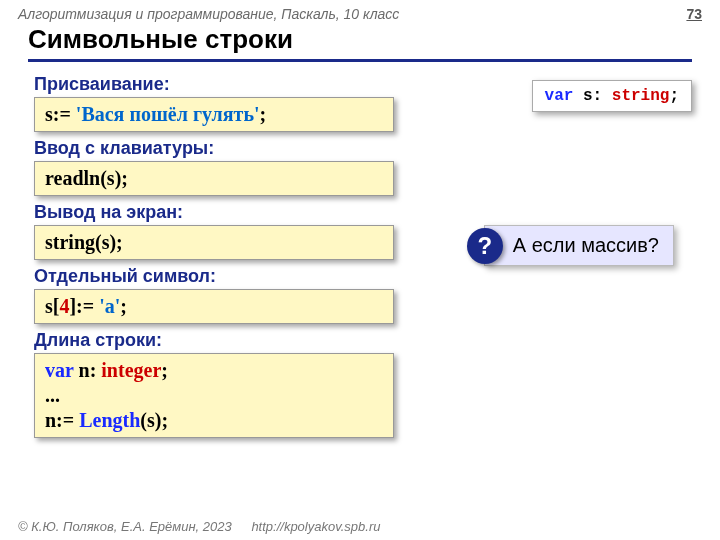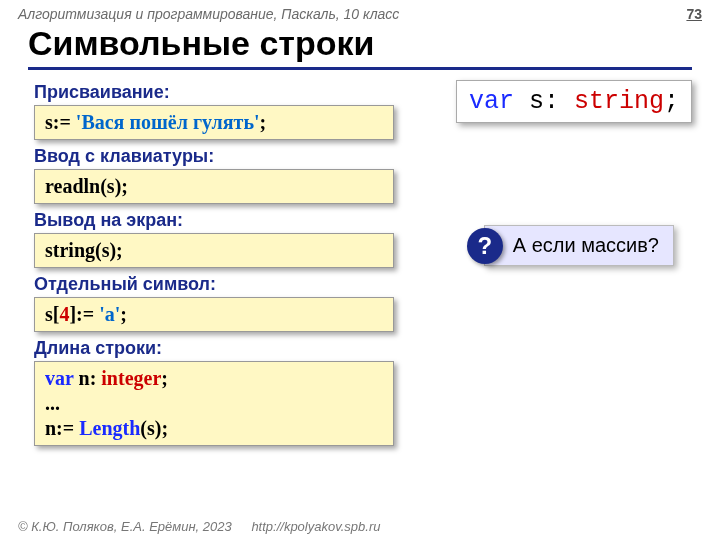--- a/index.html
+++ b/index.html
@@ -8,21 +8,21 @@
     font-family: Arial, sans-serif;
     background: #fff; position: relative; overflow: hidden;
   }
   .header {
     color: #6b6b6b; font-style: italic; font-size: 14px;
     padding: 6px 18px 0 18px;
     display: flex; justify-content: space-between;
   }
   .page-num { font-weight: bold; font-style: normal; color: #555; text-decoration: underline; }
   .title {
-    font-size: 34px; font-weight: bold; color: #000;
+    font-size: 26px; font-weight: bold; color: #000;
     margin: 2px 28px 0 28px; padding-bottom: 4px;
     border-bottom: 3px solid #1a2a8a;
   }
   .content { padding: 6px 28px 0 34px; }
   .label {
     color: #1a2a8a; font-weight: bold; font-size: 18px;
     margin-top: 6px; margin-bottom: 2px;
   }
   .codebox {
     background: #fff8c4;
@@ -35,21 +35,21 @@
     line-height: 1.25;
   }
   .codebox.wide { min-width: 360px; }
   .declbox {
     position: absolute; right: 28px; top: 80px;
     background: #fff;
     border: 1px solid #aaa;
     box-shadow: 3px 3px 6px rgba(0,0,0,0.35);
     padding: 6px 12px;
     font-family: "Courier New", monospace;
-    font-size: 25px; font-weight: normal;
+    font-size: 16px; font-weight: bold;
   }
   .note {
     position: absolute; right: 46px; top: 225px;
     background: #e6e6ff;
     border: 1px solid #bbb;
     box-shadow: 3px 3px 6px rgba(0,0,0,0.3);
     padding: 8px 14px 8px 28px;
     font-size: 20px; color: #000;
   }
   .qmark {

